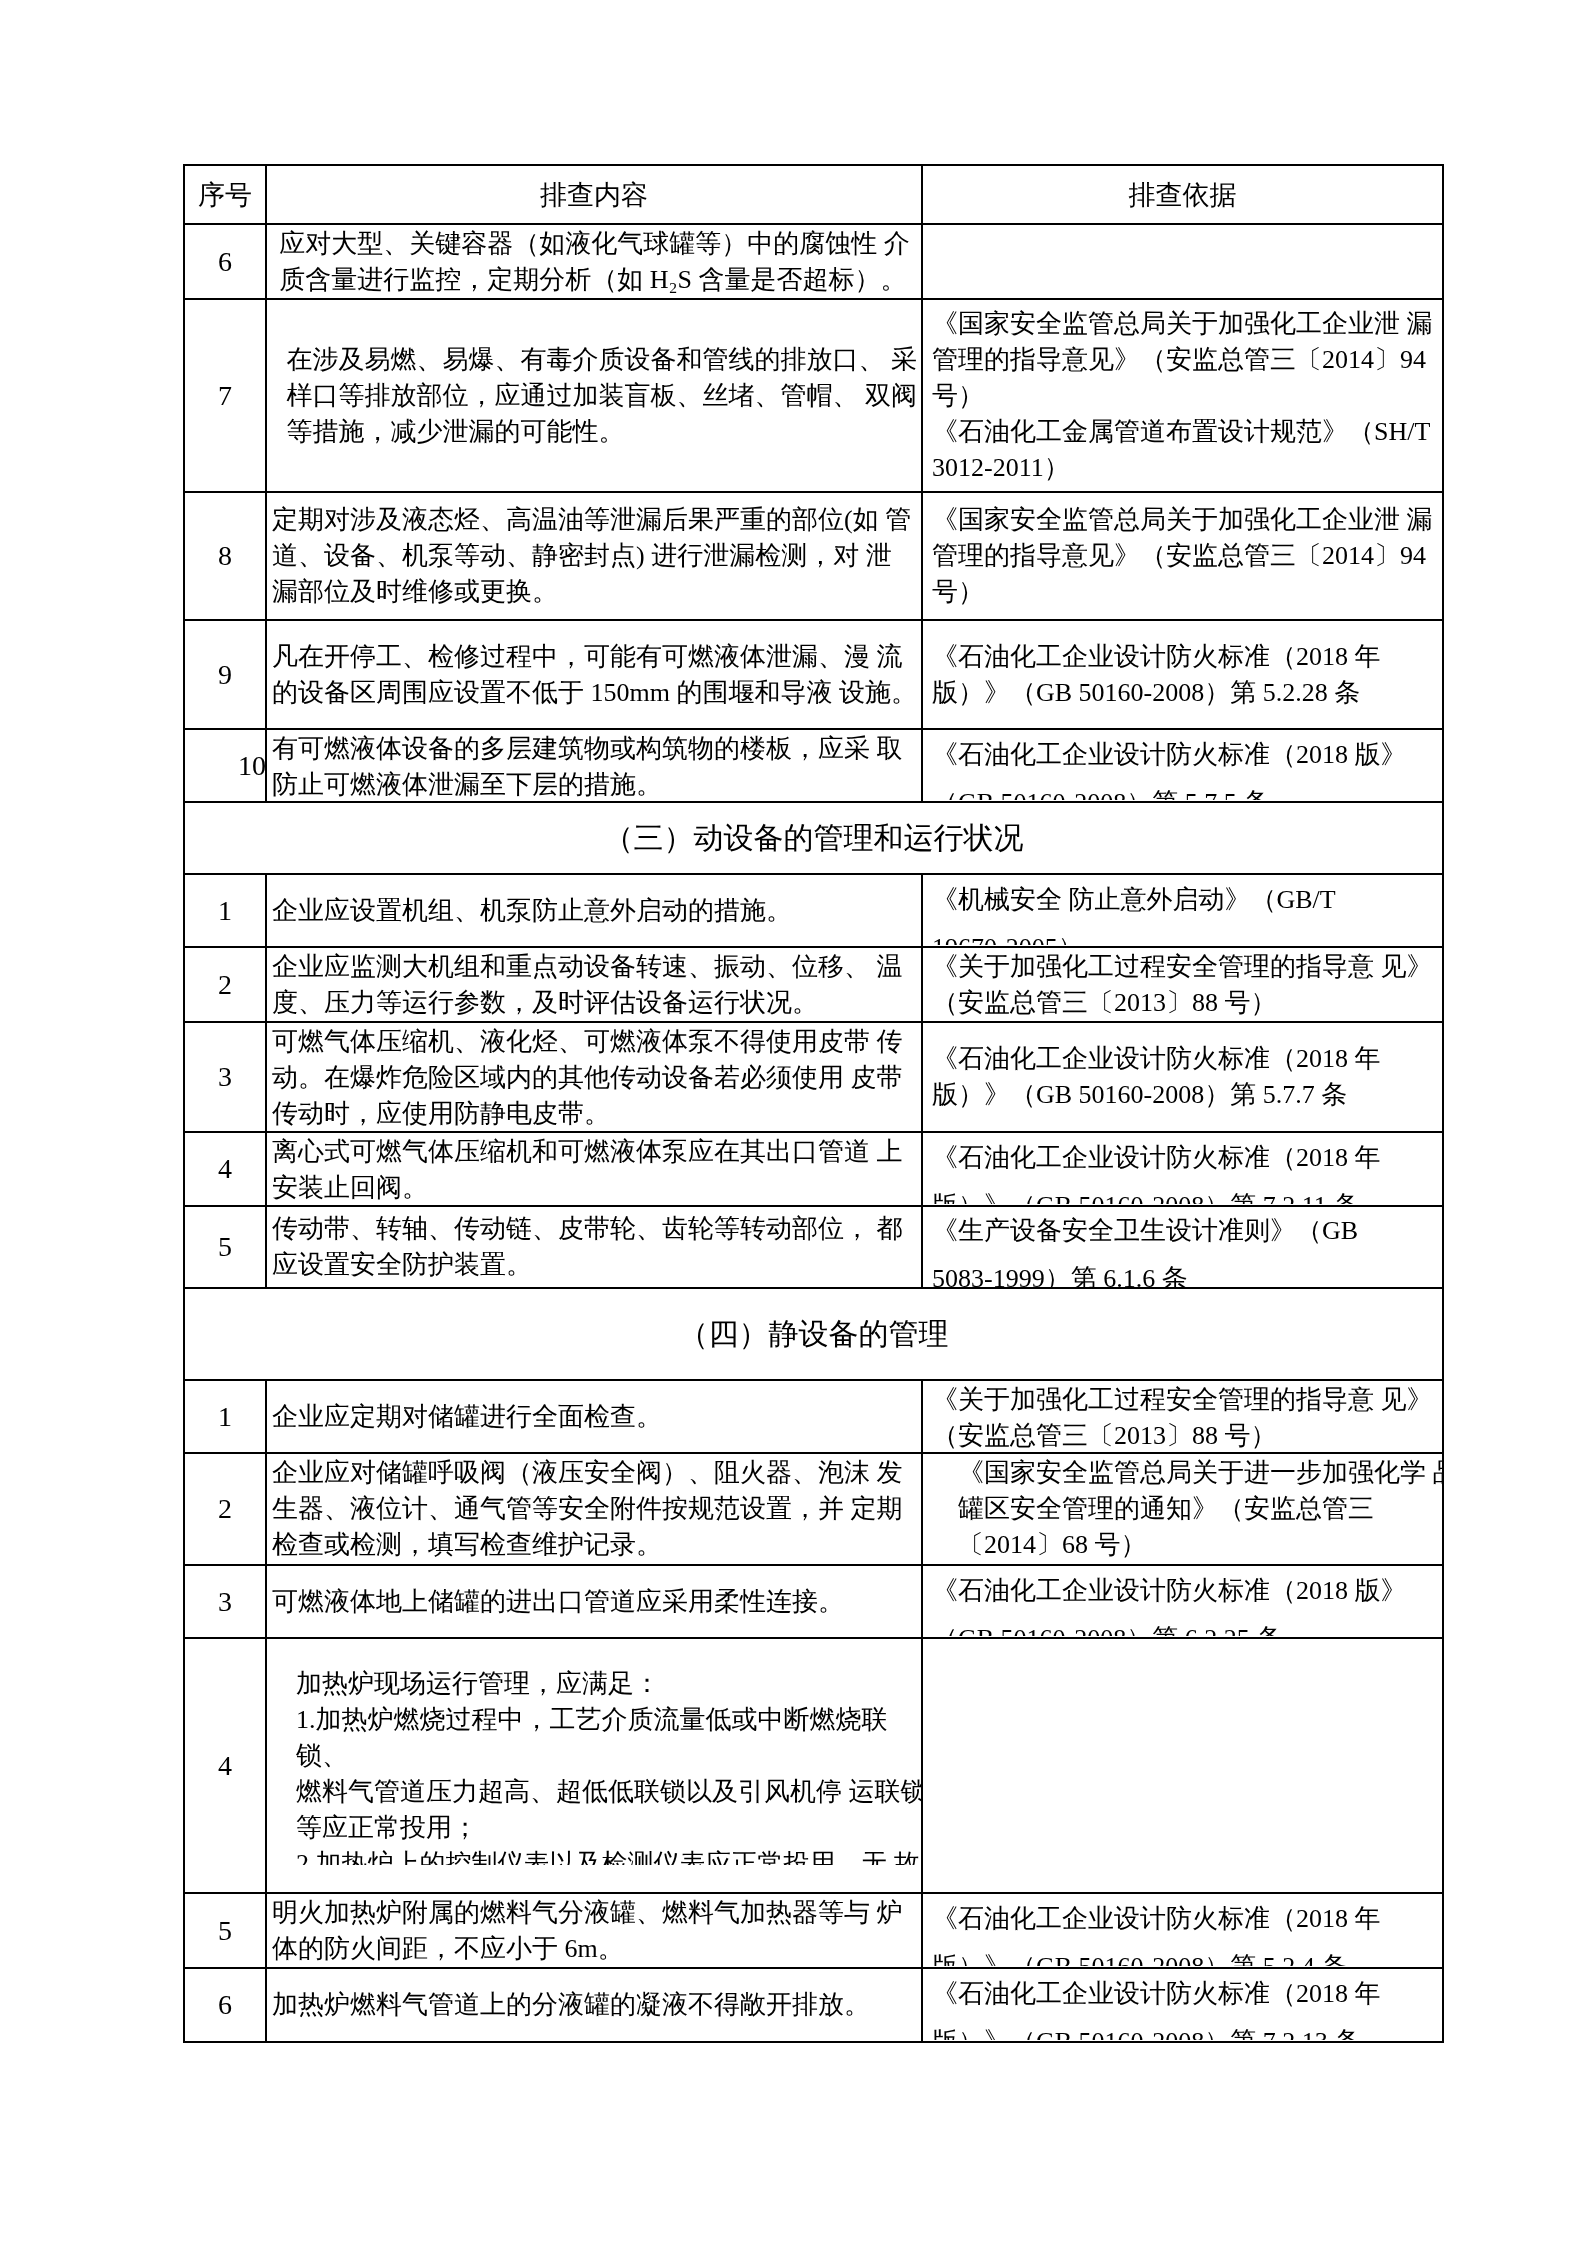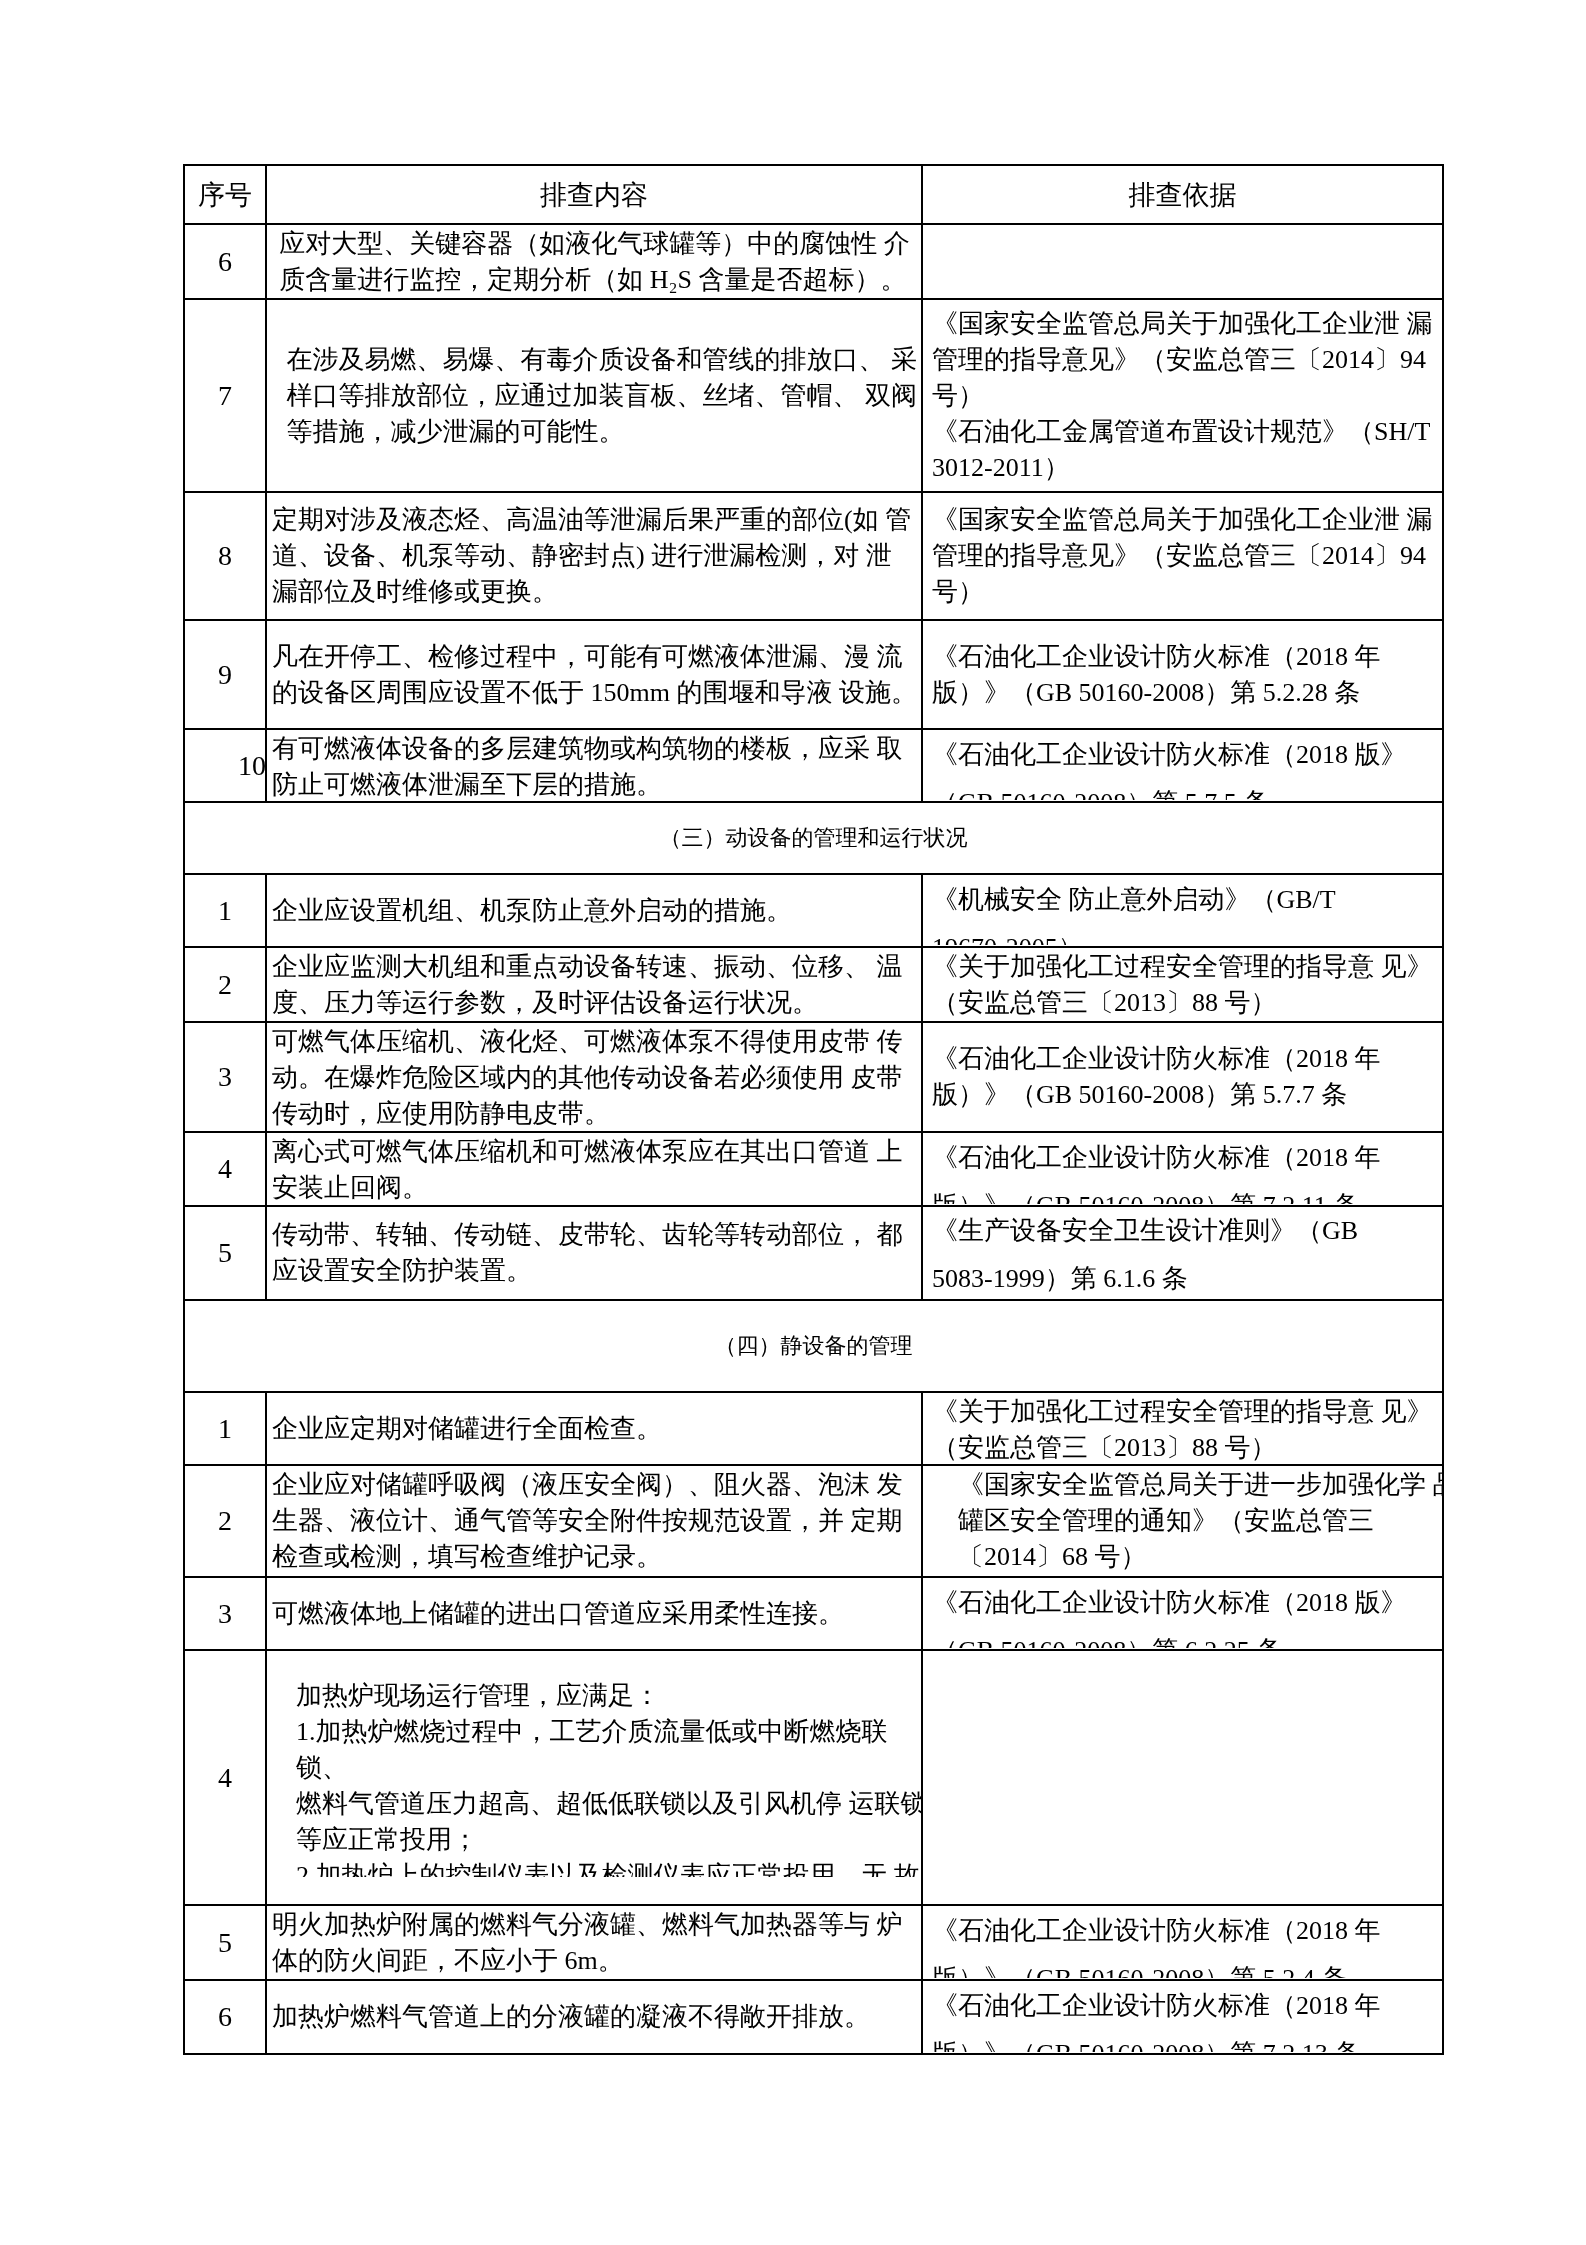--- a/index.html
+++ b/index.html
@@ -15,21 +15,21 @@
   }
   td,th{border:2px solid #000;padding:0;vertical-align:middle;overflow:hidden;}
   thead tr{height:59px;}
   th{font-weight:normal;font-size:27px;text-align:center;}
   .cellbox{display:flex;flex-direction:column;overflow:hidden;width:100%;}
   .ci{margin-top:auto;margin-bottom:auto;}
   .no-col .ci{text-align:center;font-size:28px;line-height:34px;width:100%;}
   .content-col .ci{font-size:26px;line-height:36px;white-space:pre-line;padding:0 4px 0 5px;}
   .basis-col .ci{font-size:26px;line-height:36px;white-space:pre-line;padding:0 2px 0 9px;}
   .basis-col.clipped .ci{line-height:48px;}
-  .section-cell .ci{text-align:center;font-size:22px;width:100%;}
+  .section-cell .ci{text-align:center;font-size:30px;width:100%;}
 </style>
 </head>
 <body>
 
 <div class="page">
   <table class="doc">
     <colgroup>
       <col style="width:82px">
       <col style="width:656px">
       <col style="width:521px">
@@ -231,21 +231,21 @@
               <div class="ci">5</div>
             </div>
           </td>
           <td class="content-col">
             <div class="cellbox" style="height: 72px;">
               <div class="ci">传动带、转轴、传动链、皮带轮、齿轮等转动部位， 都
 应设置安全防护装置。</div>
             </div>
           </td>
           <td class="basis-col clipped">
-            <div class="cellbox" style="height: 92px;">
+            <div class="cellbox" style="height: 80px;">
               <div class="ci">《生产设备安全卫生设计准则》（GB
 5083-1999）第 6.1.6 条</div>
             </div>
           </td>
         </tr>
         <tr style="height: 92px;">
           <td colspan="3" class="section-cell">
             <div class="cellbox" style="height: 88px;">
               <div class="ci">（四）静设备的管理</div>
             </div>

